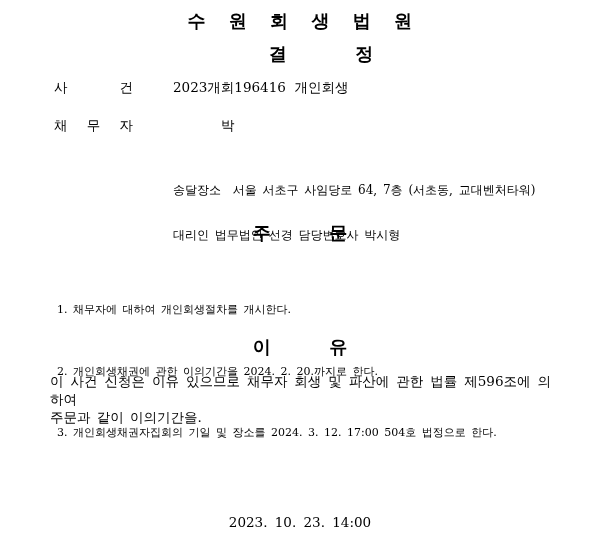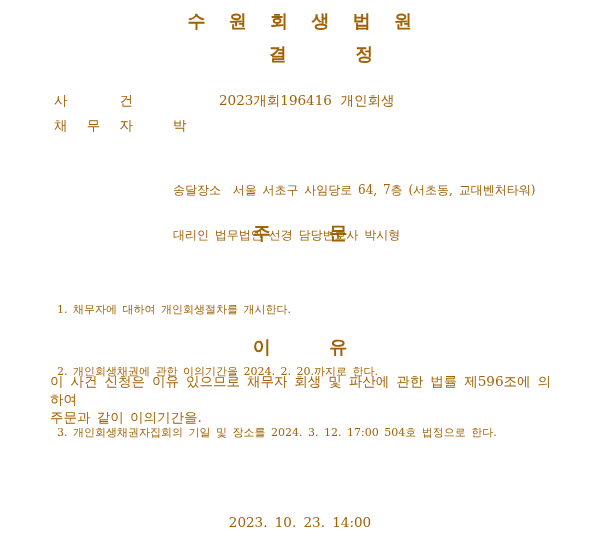--- a/index.html
+++ b/index.html
@@ -6,21 +6,21 @@
     margin: 0;
     padding: 0;
     background: #ffffff;
   }
   .doc {
     position: relative;
     width: 600px;
     height: 553px;
     background: #ffffff;
     font-family: "DejaVu Serif", "Liberation Serif", serif;
-    color: #a16207;
+    color: #000000;
     overflow: hidden;
   }
   .center-line {
     position: absolute;
     left: 0;
     width: 600px;
     text-align: center;
     margin: 0;
     white-space: pre;
   }
@@ -48,22 +48,22 @@
   .h-reason { top: 335px; }
 
   .info-row {
     position: absolute;
     left: 54px;
     display: flex;
     font-size: 13.5px;
     line-height: 17px;
     white-space: pre;
   }
-  .row-case   { top: 92px; gap: 46px; }
-  .row-debtor { top: 117px; }
+  .row-case   { top: 79px; }
+  .row-debtor { top: 117px; gap: 48px; }
   .info-label {
     width: 79px;
     text-align: justify;
     text-align-last: justify;
   }
   .info-value {
     margin-left: 40px;
     white-space: pre;
   }
 

